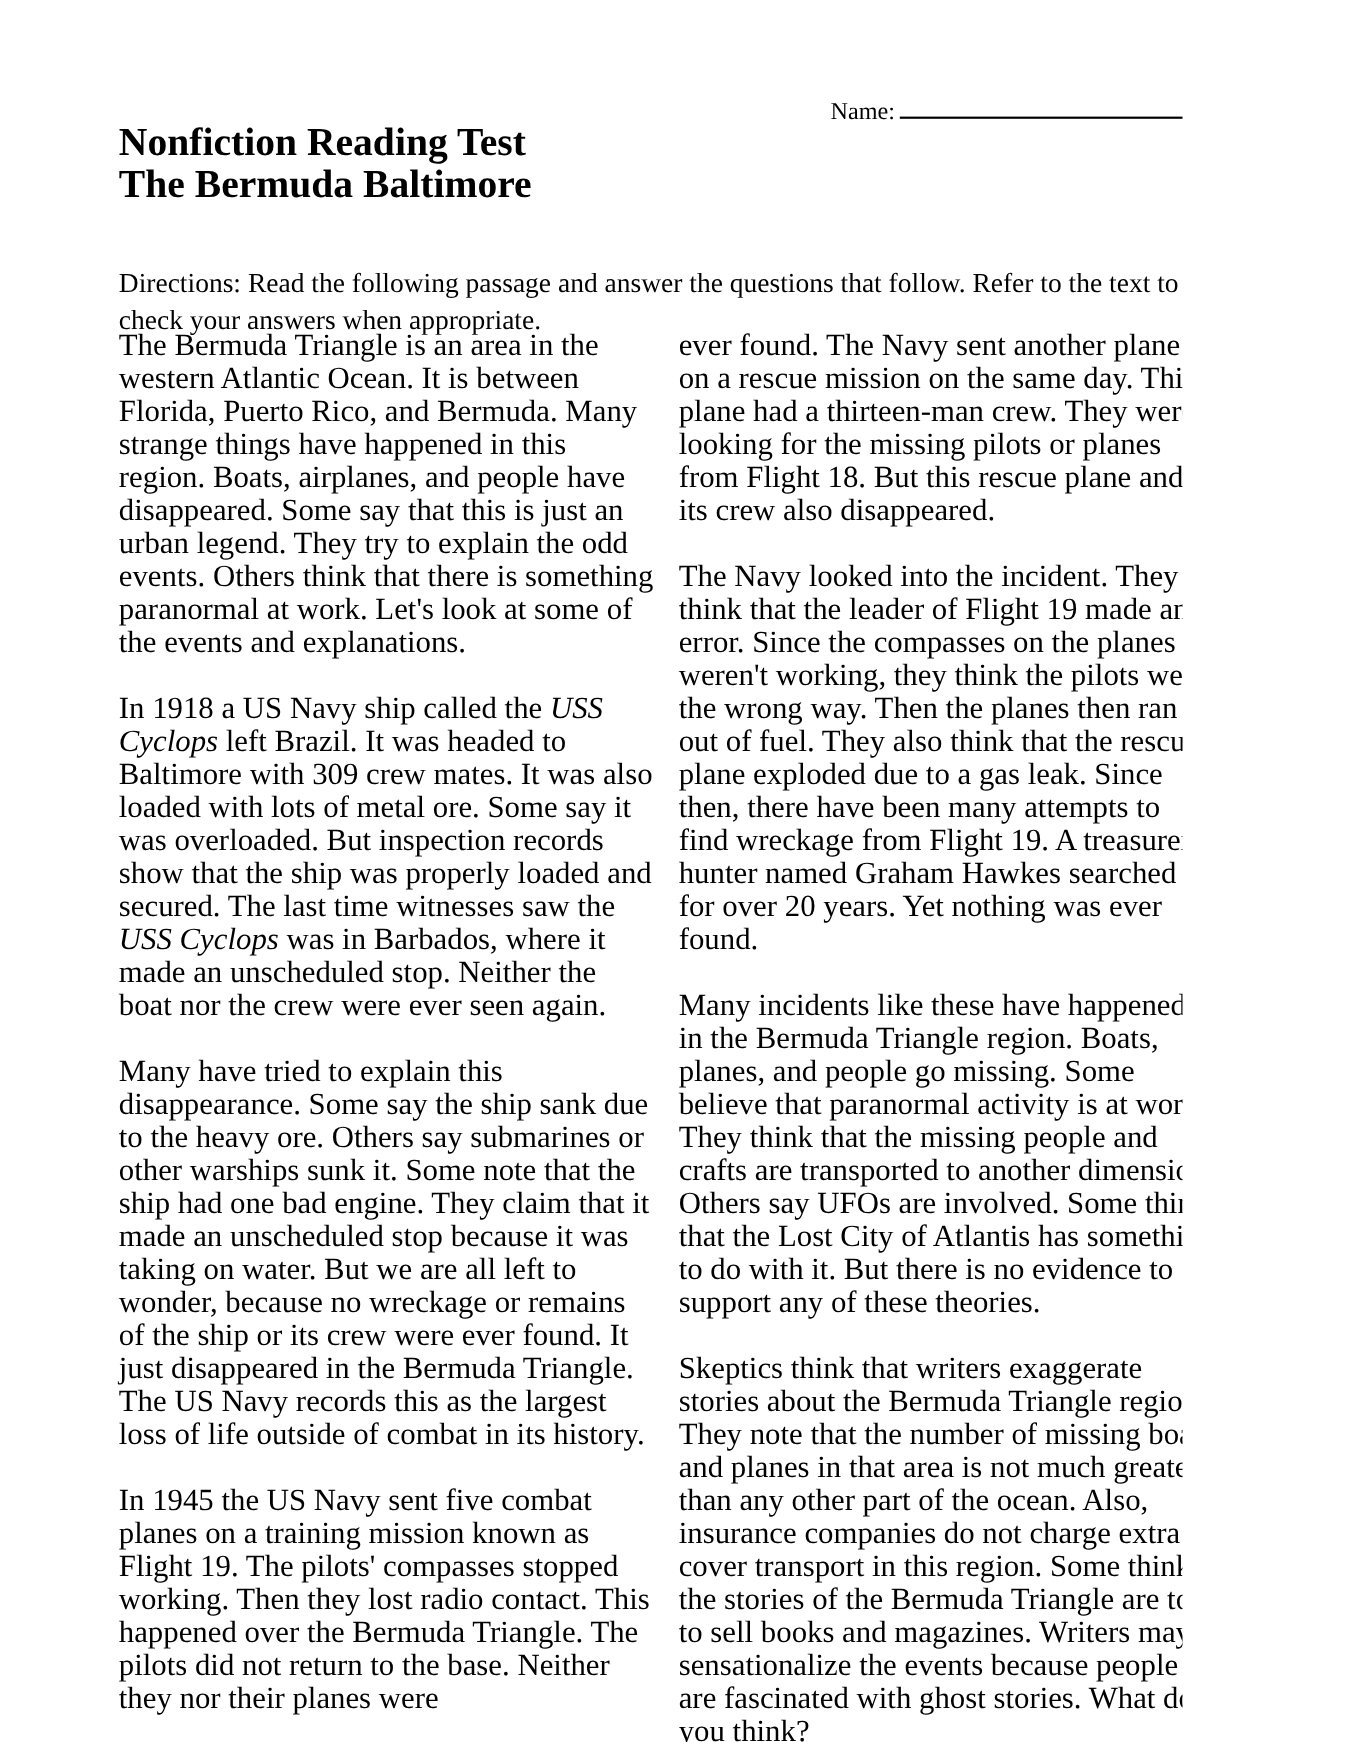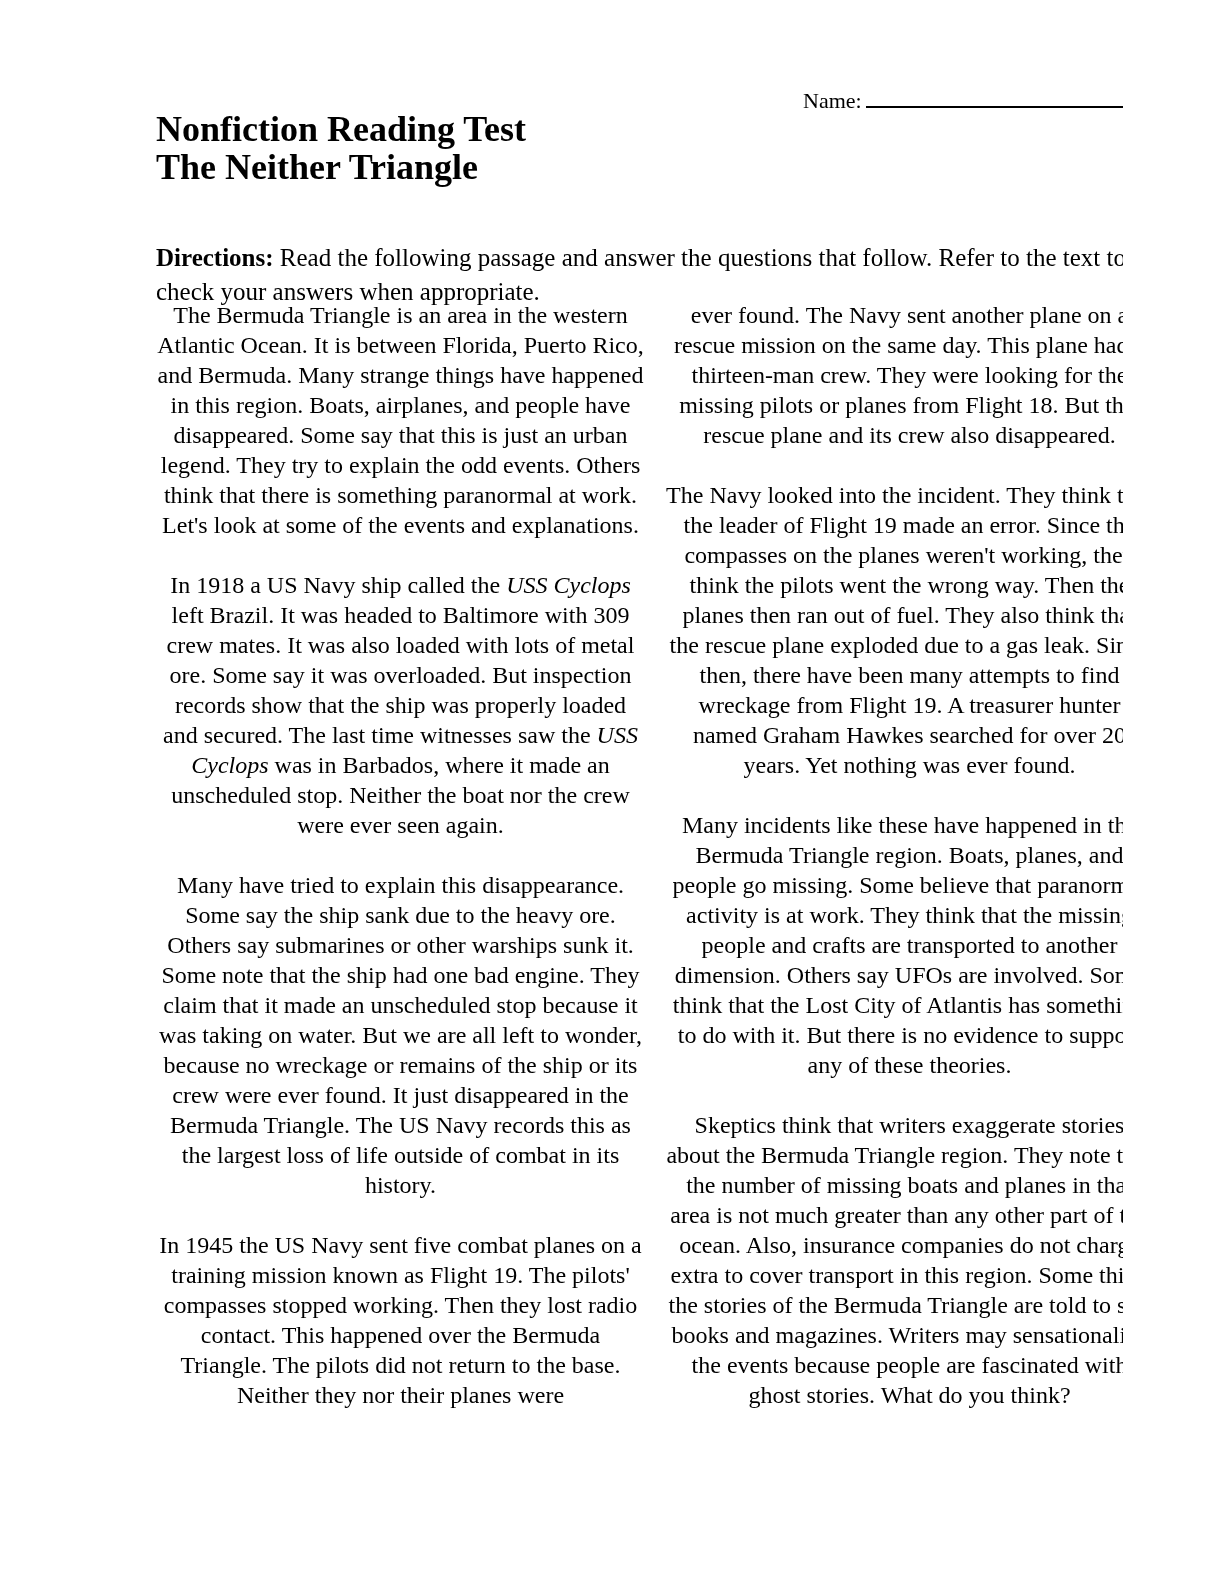--- a/index.html
+++ b/index.html
@@ -8,21 +8,20 @@
     background: #ffffff;
   }
   .sheet {
     position: relative;
     width: 1075px;
     height: 1584px;
     background: #ffffff;
     color: #000000;
     font-family: "Liberation Serif", serif;
     overflow: hidden;
-    margin-left: 48px;
   }
   .name-row {
     position: absolute;
     top: 86px;
     left: 755px;
     font-size: 22px;
     white-space: nowrap;
   }
   .name-underline {
     display: inline-block;
@@ -54,40 +53,40 @@
     width: 998px;
     display: flex;
     gap: 20px;
   }
   .col {
     width: 489px;
     flex: 0 0 489px;
   }
   .col p {
     margin: 0 0 30px 0;
-    font-size: 24px;
+    font-size: 28px;
     line-height: 30px;
-    text-align: center;
+    text-align: left;
   }
 </style>
 </head>
 <body>
 
 <div class="sheet">
 
   <div class="name-row">
     <span>Name:</span><span class="name-underline"></span>
   </div>
 
   <div class="doc-title">
     <div>Nonfiction Reading Test</div>
-    <div>The Neither Triangle</div>
+    <div>The Bermuda Baltimore</div>
   </div>
 
-  <p class="directions"><span style="font-weight: bold;">Directions:</span><span> Read the following passage and answer the questions that follow. Refer to the text to check your answers when appropriate.</span></p>
+  <p class="directions"><span style="font-weight: normal;">Directions:</span><span> Read the following passage and answer the questions that follow. Refer to the text to check your answers when appropriate.</span></p>
 
   <div class="columns">
     <div class="col">
       <p><span>The Bermuda Triangle is an area in the western Atlantic Ocean. It is between Florida, Puerto Rico, and Bermuda. Many strange things have happened in this region. Boats, airplanes, and people have disappeared. Some say that this is just an urban legend. They try to explain the odd events. Others think that there is something paranormal at work. Let's look at some of the events and explanations.</span></p>
       <p><span>In 1918 a US Navy ship called the </span><span style="font-style: italic;">USS Cyclops</span><span> left Brazil. It was headed to Baltimore with 309 crew mates. It was also loaded with lots of metal ore. Some say it was overloaded. But inspection records show that the ship was properly loaded and secured. The last time witnesses saw the </span><span style="font-style: italic;">USS Cyclops</span><span> was in Barbados, where it made an unscheduled stop. Neither the boat nor the crew were ever seen again.</span></p>
       <p><span>Many have tried to explain this disappearance. Some say the ship sank due to the heavy ore. Others say submarines or other warships sunk it. Some note that the ship had one bad engine. They claim that it made an unscheduled stop because it was taking on water. But we are all left to wonder, because no wreckage or remains of the ship or its crew were ever found. It just disappeared in the Bermuda Triangle. The US Navy records this as the largest loss of life outside of combat in its history.</span></p>
       <p><span>In 1945 the US Navy sent five combat planes on a training mission known as Flight 19. The pilots' compasses stopped working. Then they lost radio contact. This happened over the Bermuda Triangle. The pilots did not return to the base. Neither they nor their planes were</span></p>
     </div>
     <div class="col">
       <p><span>ever found. The Navy sent another plane on a rescue mission on the same day. This plane had a thirteen-man crew. They were looking for the missing pilots or planes from Flight 18. But this rescue plane and its crew also disappeared.</span></p>

